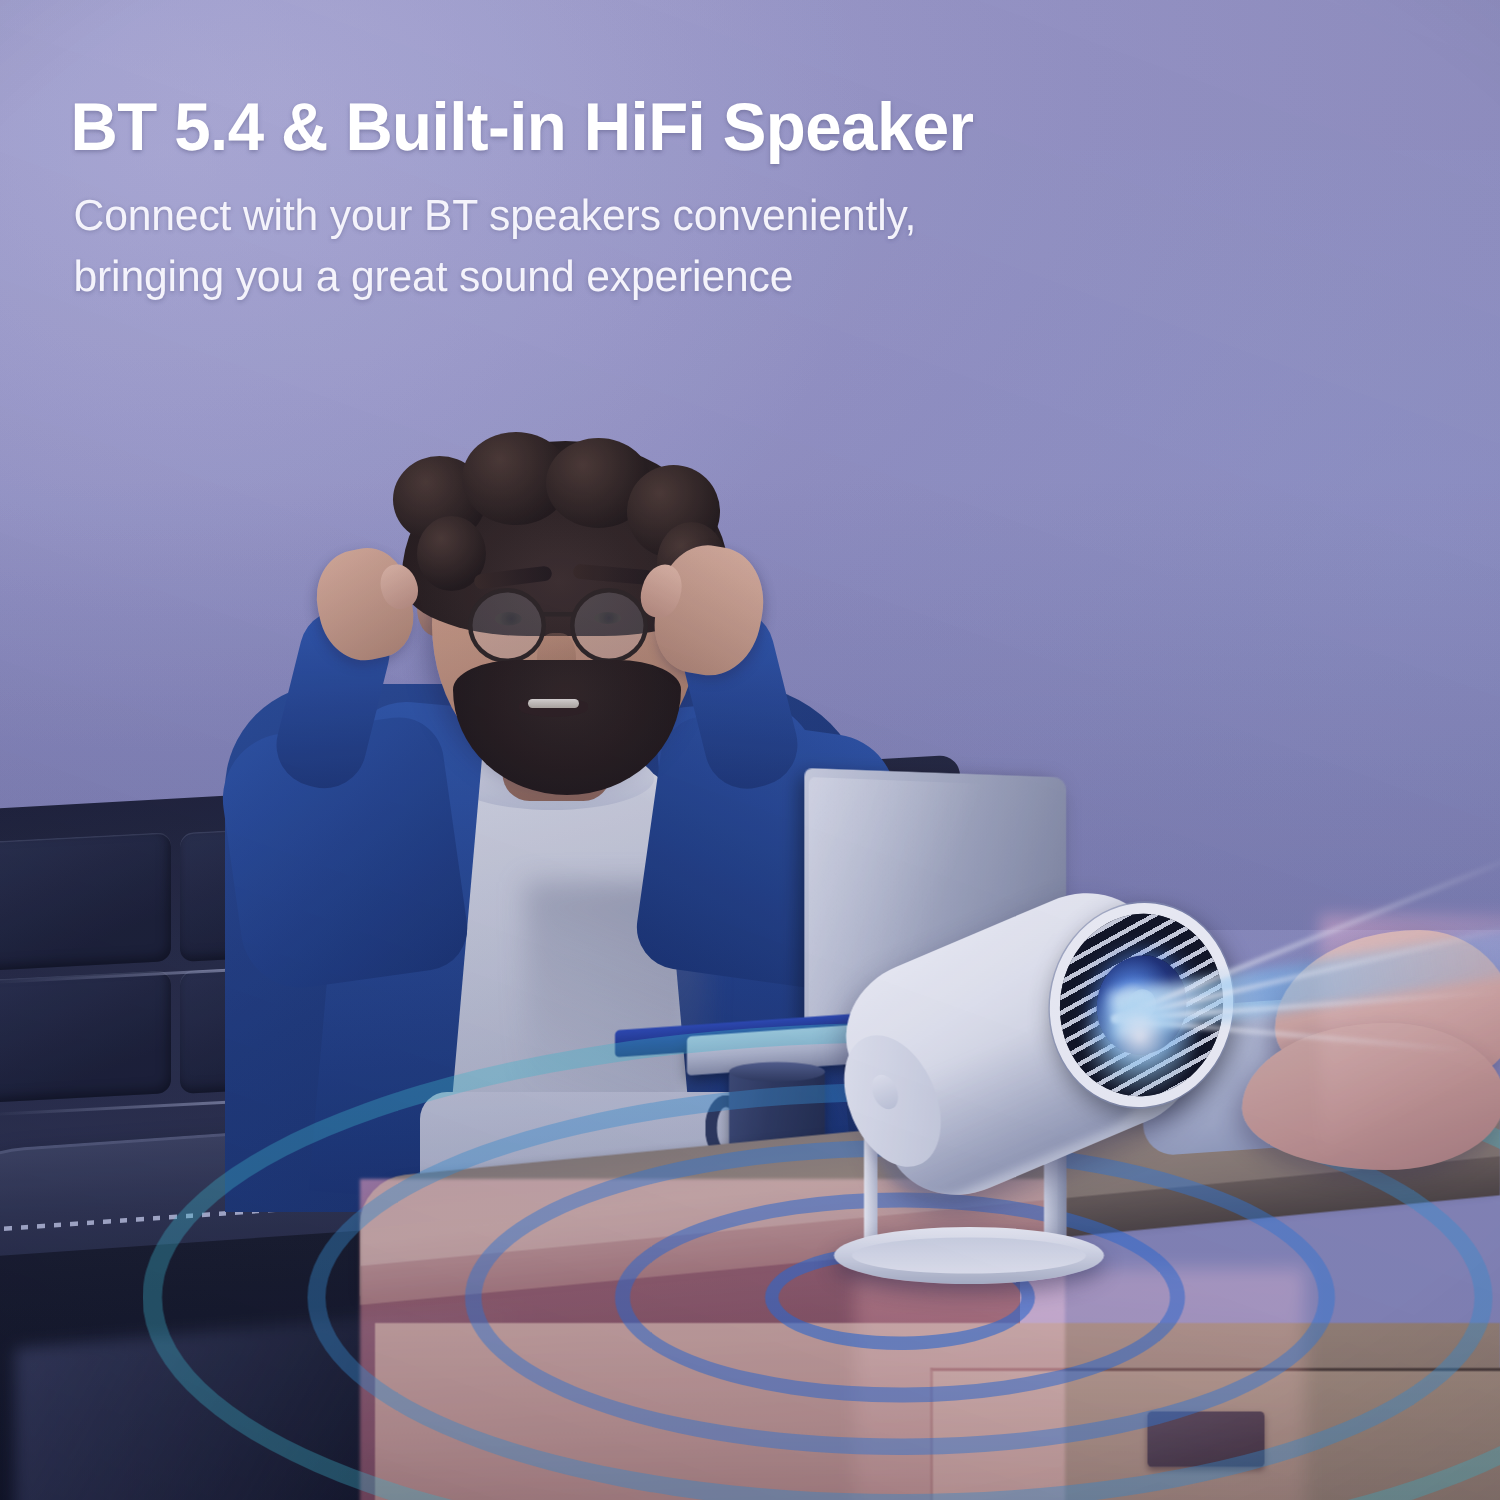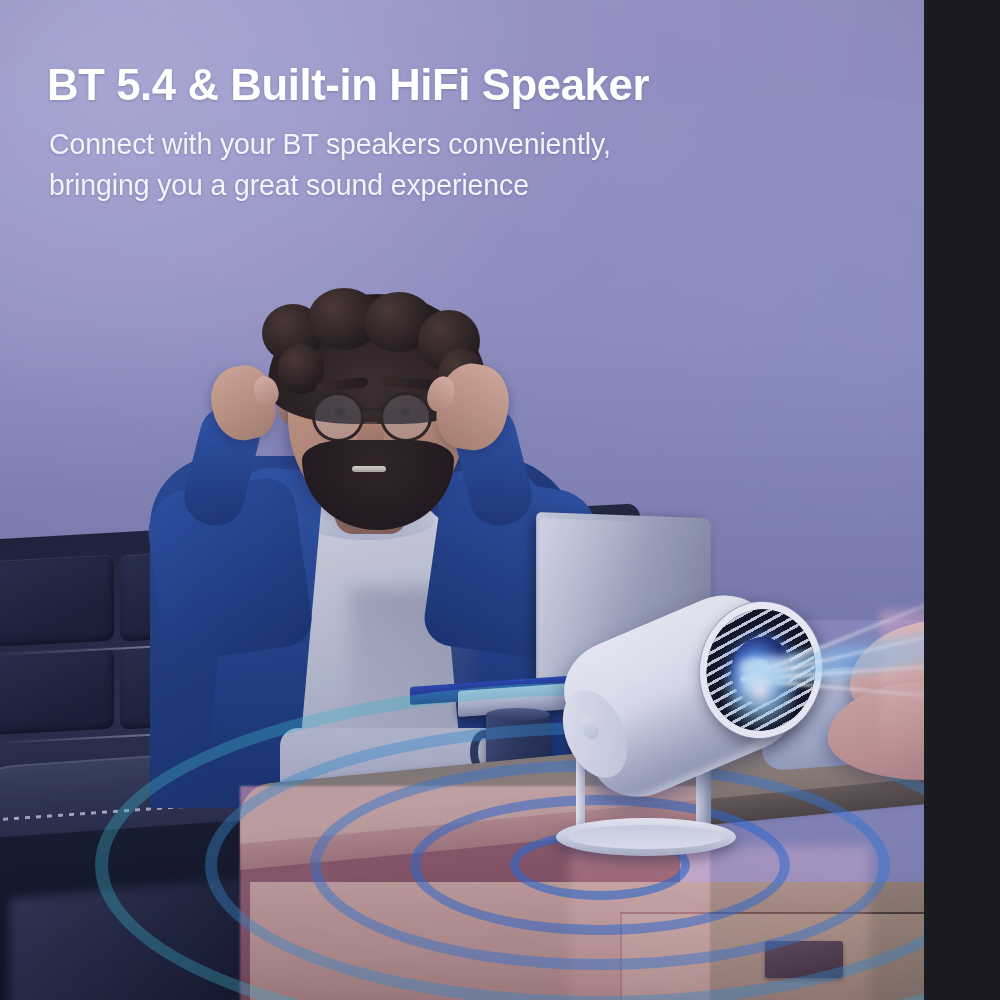--- a/index.html
+++ b/index.html
@@ -1,18 +1,18 @@
 <!DOCTYPE html>
 <html><head>
 <meta charset="utf-8">
 <style>
   html,body{margin:0;padding:0;background:#1a1a22;}
   *{box-sizing:border-box;}
   #stage{
-    position:relative;width:924px;height:1000px;overflow:hidden;
+    position:relative;width:1000px;height:1000px;overflow:hidden;
     font-family:"Liberation Sans", sans-serif;
     background:#9a9ac6;
   }
 
   
   .wall{position:absolute;inset:0;
     background:
       radial-gradient(120% 80% at 18% 6%, #a6a4cf 0%, #9694c3 45%, #8b8ab9 100%);
   }
   .wall-glowL{position:absolute;left:-10%;top:-8%;width:70%;height:60%;

